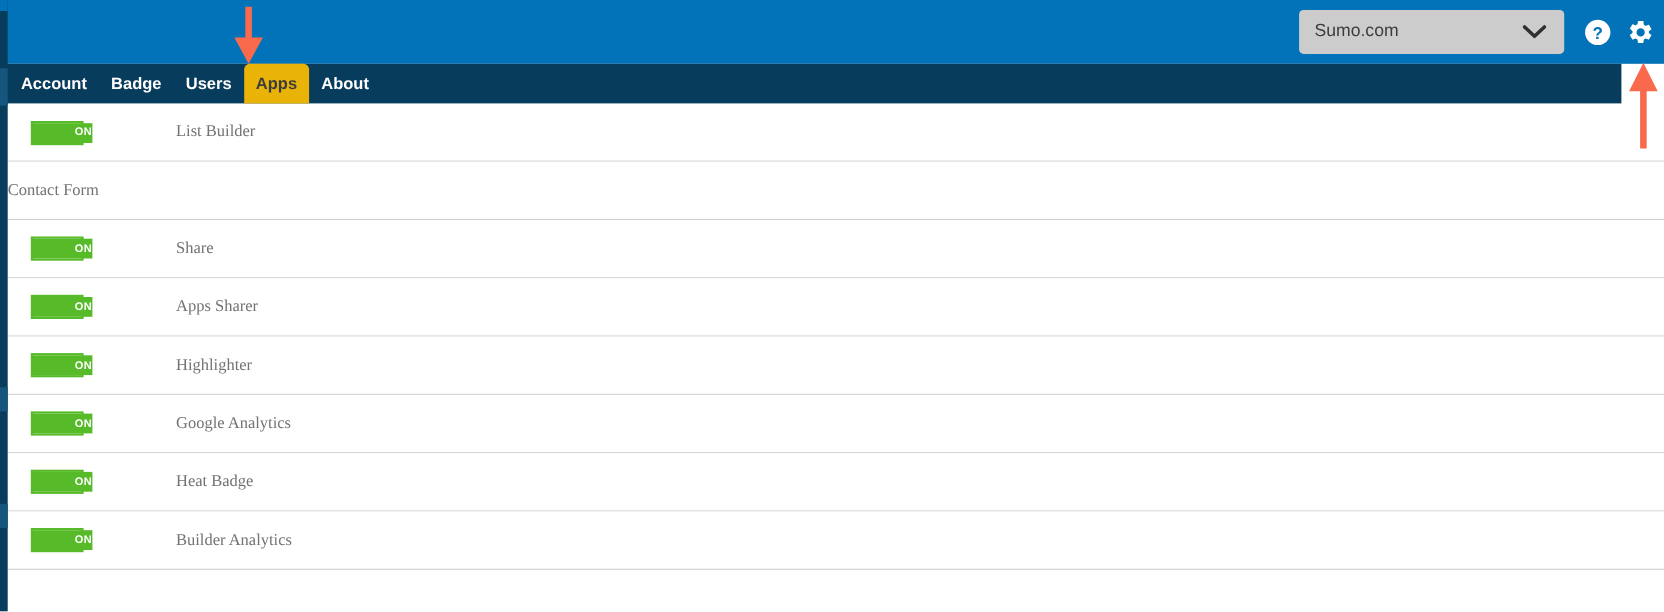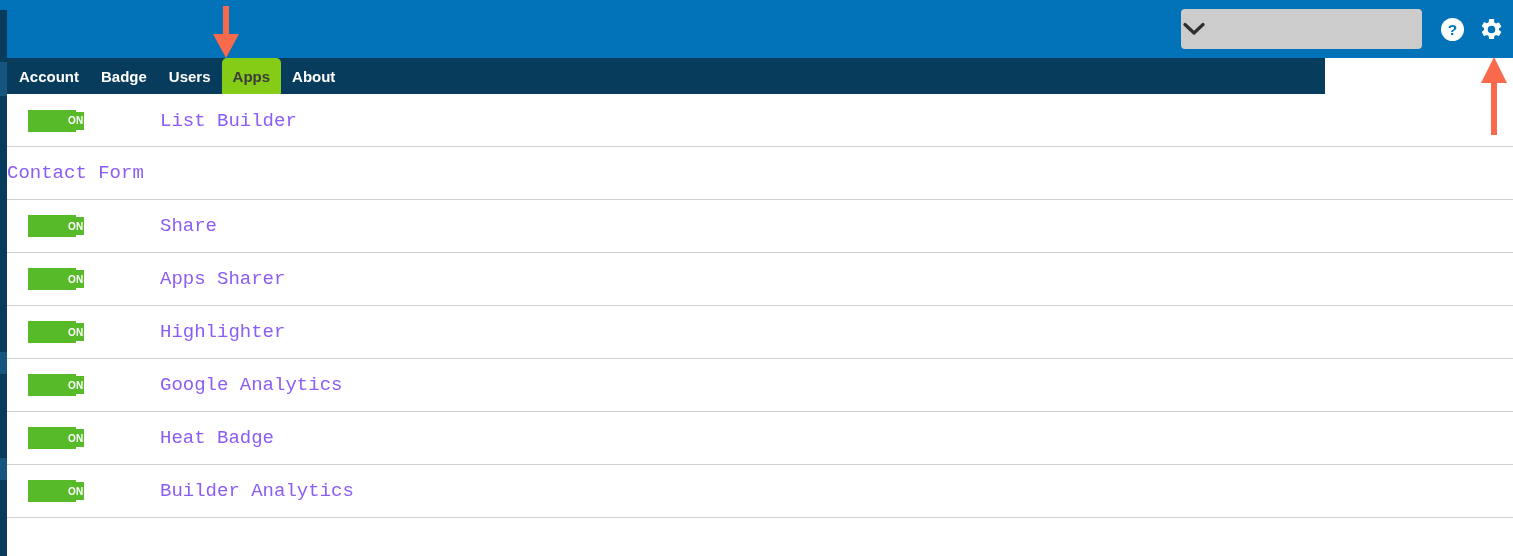--- a/index.html
+++ b/index.html
@@ -87,21 +87,21 @@
     height: 25px;
     cursor: pointer;
   }
   #help-icon-btn  { left: 1440px; }
   #gear-icon-btn  { left: 1479px; }
 
   
   #navbar {
     position: absolute;
     left: 0; top: 58px;
-    width: 1325px;
+    width: 1474px;
     height: 36px;
     background: #083c5c;
     z-index: 3;
   }
   #navtabs {
     position: absolute;
     left: 8px;
     top: 0;
     height: 36px;
     display: flex;
@@ -114,21 +114,21 @@
     padding: 0 11px;
     font-size: 15px;
     font-weight: bold;
     color: #ffffff;
     cursor: pointer;
     box-sizing: border-box;
     font-family: "Liberation Sans", sans-serif;
     white-space: nowrap;
   }
   .navtab.active {
-    background: #84cc16;
+    background: #eab308;
     color: #3c3c3c;
     border-top-left-radius: 5px;
     border-top-right-radius: 5px;
   }
 
   
   #app-list {
     position: absolute;
     left: 7px;
     top: 94px;
@@ -191,23 +191,23 @@
     padding-left: 38px;
   }
   .toggle.off .fill {
     width: 62%;
     background: #dedede;
     color: #9e9e9e;
   }
   .toggle.off .knob { width: 38%; }
 
   .app-name {
-    font-size: 19px;
-    color: #8b5cf6;
-    font-family: Liberation Mono, monospace;
+    font-size: 15px;
+    color: #737373;
+    font-family: Liberation Serif, serif;
   }
 
   #list-footer {
     height: 28px;
     background: #ffffff;
   }
 
   
   .arrow {
     position: absolute;
@@ -233,20 +233,21 @@
 <div id="left-rail">
   <div class="rail-top"></div>
   <div class="rail-seg seg-a"></div>
   <div class="rail-seg seg-b"></div>
   <div class="rail-seg seg-c"></div>
 </div>
 
 <div id="topbar">
 
   <div id="site-select">
+    <span class="sel-label">Sumo.com</span>
     <span class="chev">
       <svg width="22" height="14" viewBox="0 0 22 14">
         <path d="M2 2.5 L11 11 L20 2.5" fill="none" stroke="#2f2f2f" stroke-width="3.2" stroke-linecap="round" stroke-linejoin="round"></path>
       </svg>
     </span>
   </div>
 
   <div id="help-icon-btn" class="hdr-icon">
     <svg width="25" height="25" viewBox="0 0 25 25">
       <circle cx="12.5" cy="12.5" r="11.5" fill="#ffffff"></circle>

